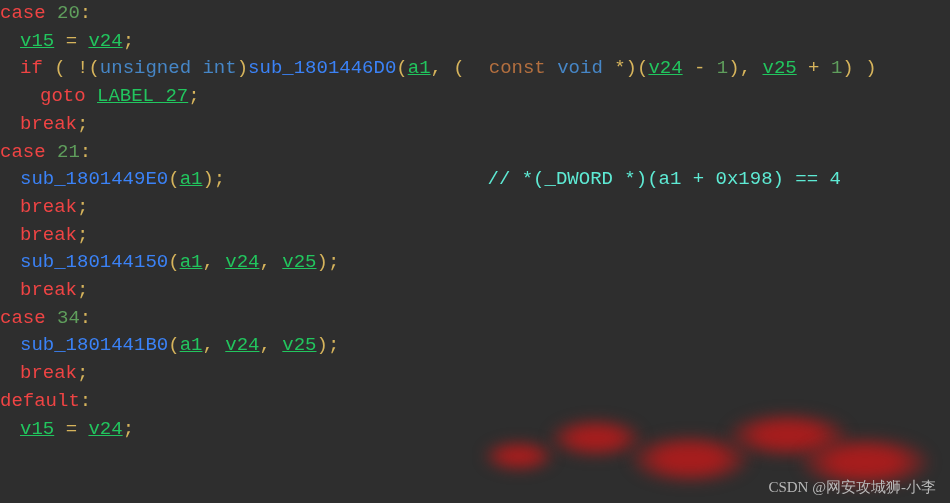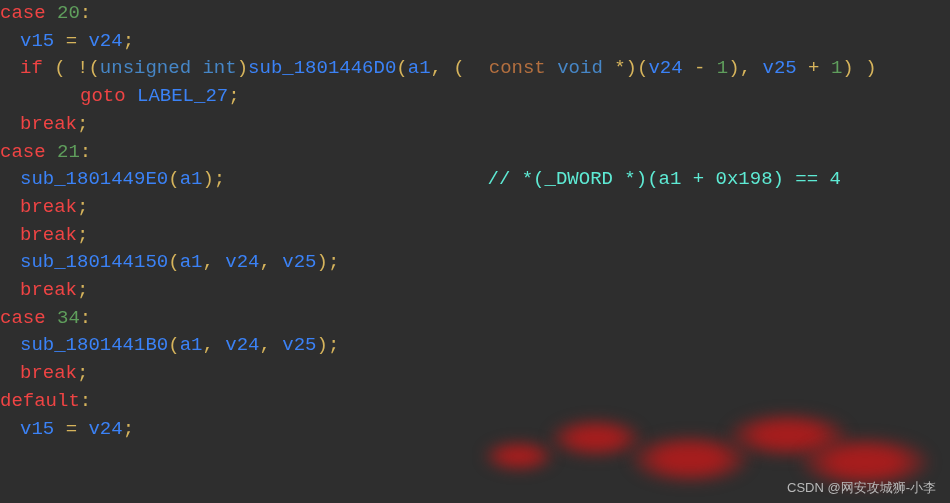--- a/index.html
+++ b/index.html
@@ -14,37 +14,37 @@
     font-family: "Consolas", "Courier New", monospace;
     font-size: 19px;
     line-height: 27.7px;
     padding: 0;
     position: relative;
     filter: blur(0.3px);
   }
   .line { white-space: pre; }
   .i0 { padding-left: 0; }
   .i1 { padding-left: 20px; }
-  .i2 { padding-left: 80px; }
+  .i2 { padding-left: 40px; }
   .kw   { color: #ef4444; text-align: center; }  
   .num  { color: #5f9e5c; }  
-  .id   { color: #3b82f6; }  
+  .id   { color: #22c55e; text-decoration: underline; }  
   .op   { color: #d6b45c; }  
   .func { color: #3b82f6; }  
   .type { color: #b36f3f; margin-left: 24px; }  
   .ikw  { color: #4686c6; }  
   .cmt  { color: #5eead4; }  
   .col  { color: #d6b45c; }  
 
   .watermark {
     position: absolute;
     bottom: 6px;
     right: 14px;
-    font-family: Liberation Sans, sans-serif;
-    font-size: 13px;
+    font-family: Liberation Serif, serif;
+    font-size: 15px;
     color: #b8b8b8;
   }
   .redblur {
     position: absolute;
     bottom: 12px;
     right: 10px;
     width: 460px;
     height: 86px;
     pointer-events: none;
   }

